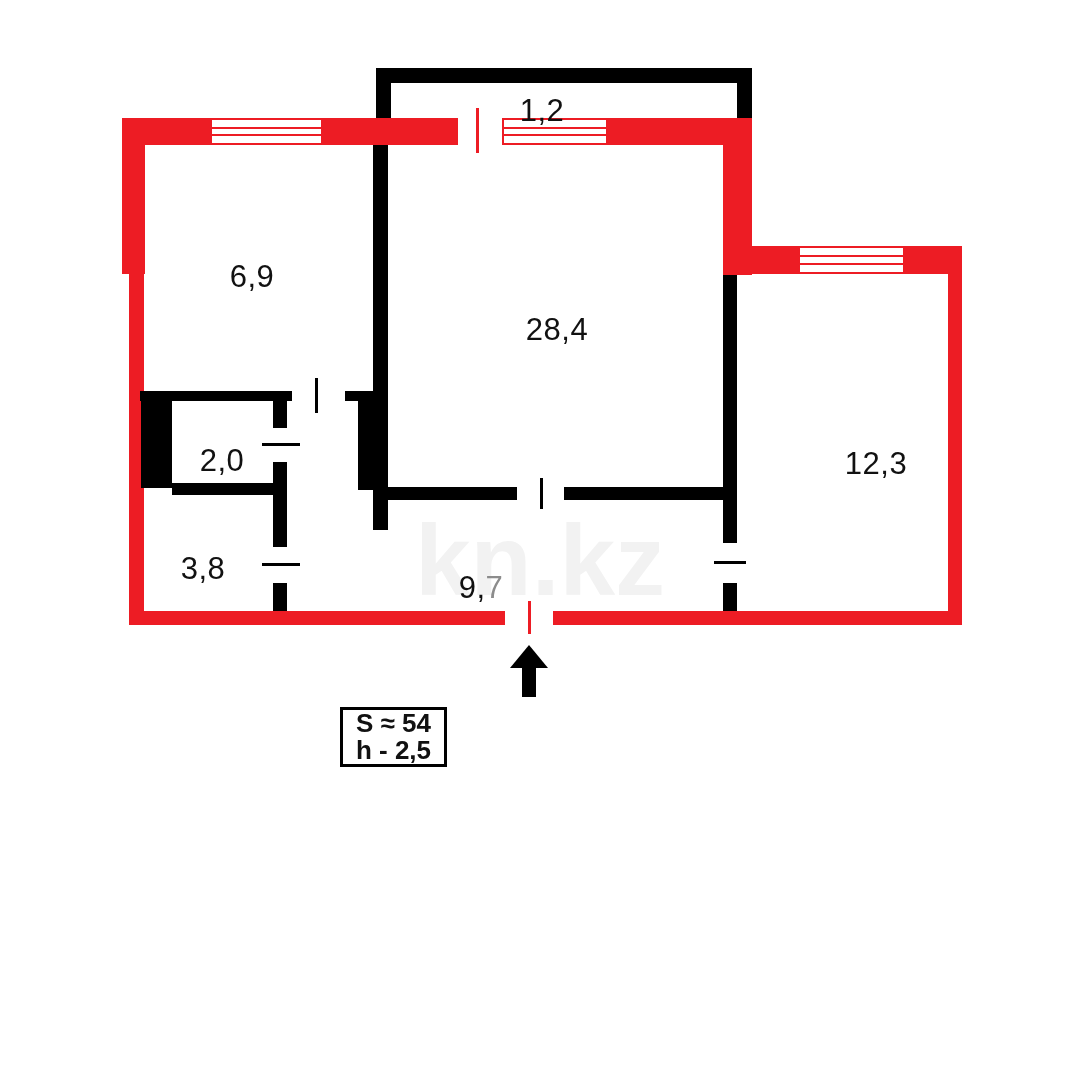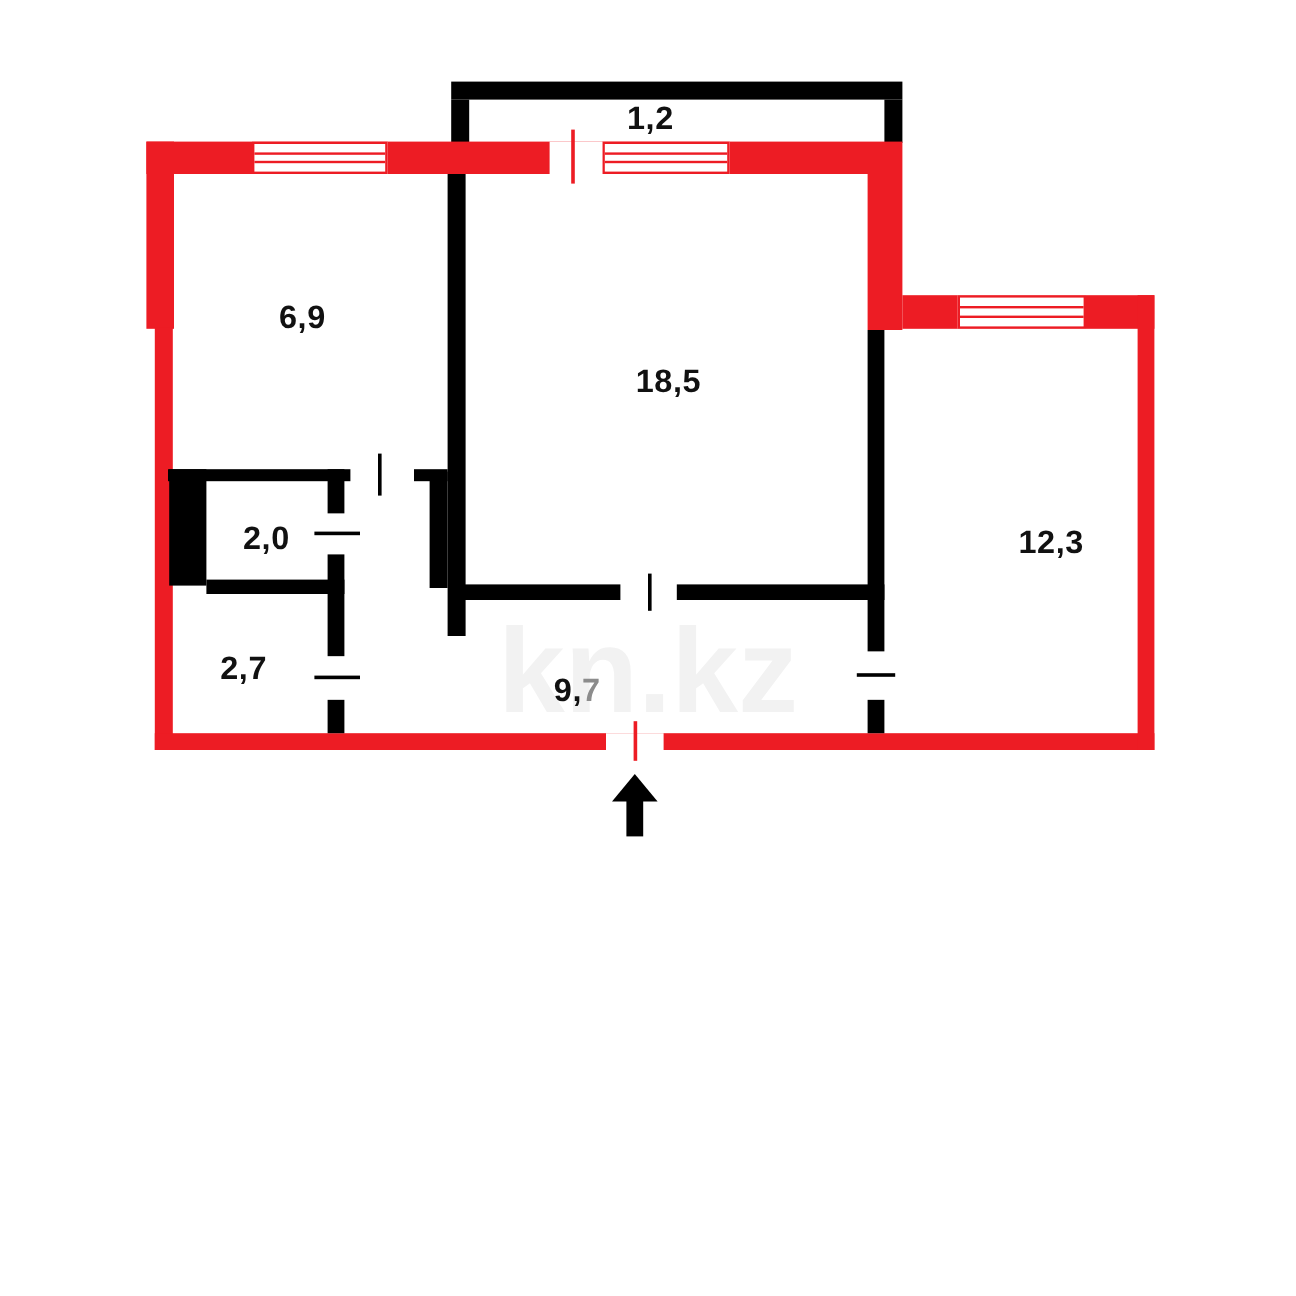--- a/index.html
+++ b/index.html
@@ -16,22 +16,22 @@
   .window i.m1{top:calc(34% - 1px);}
   .window i.m2{top:calc(67% - 1px);}
   
   .gap{position:absolute;background:#fff;z-index:3;}
   
   .tickB{position:absolute;background:#000;z-index:4;}
   .tickR{position:absolute;background:#ED1C24;z-index:4;}
   
   .lbl{
     position:absolute;transform:translate(-50%,-50%);
-    font-weight:700;font-size:27px;color:#111;
-    white-space:nowrap;z-index:5;letter-spacing:0.5px;
+    font-weight:400;font-size:31px;color:#111;
+    white-space:nowrap;z-index:5;letter-spacing:0.5px;margin-top:12px;
   }
   .lbl .muted{color:#8c8c8c;}
   
   .wm{
     position:absolute;left:540px;top:560px;transform:translate(-50%,-50%);
     font-weight:700;font-size:100px;color:#f2f2f2;z-index:1;white-space:nowrap;
   }
   
   .arrow-head{
     position:absolute;left:510px;top:645px;width:0;height:0;z-index:5;
@@ -114,23 +114,27 @@
   <div class="tickB" style="left:262px;top:563px;width:38px;height:3px"></div>
 
   <div class="gap" style="left:517px;top:486px;width:47px;height:16px"></div>
   <div class="tickB" style="left:540px;top:478px;width:3px;height:31px"></div>
 
   <div class="gap" style="left:720px;top:543px;width:20px;height:40px"></div>
   <div class="tickB" style="left:714px;top:561px;width:32px;height:3px"></div>
 
   <div class="lbl" style="left:542px;top:99px">1,2</div>
   <div class="lbl" style="left:252px;top:265px">6,9</div>
-  <div class="lbl" style="left:557px;top:318px">18,5</div>
+  <div class="lbl" style="left:557px;top:318px">28,4</div>
   <div class="lbl" style="left:876px;top:452px">12,3</div>
   <div class="lbl" style="left:222px;top:449px">2,0</div>
-  <div class="lbl" style="left:203px;top:557px">2,7</div>
+  <div class="lbl" style="left:203px;top:557px">3,8</div>
   <div class="lbl" style="left:481px;top:576px"><span>9,</span><span class="muted">7</span></div>
 
   <div class="arrow-head"></div>
   <div class="arrow-shaft"></div>
 
+  <div class="info-box">
+    <div>S ≈ 54</div>
+    <div>h - 2,5</div>
+  </div>
 
 </div>
 
 </body></html>

